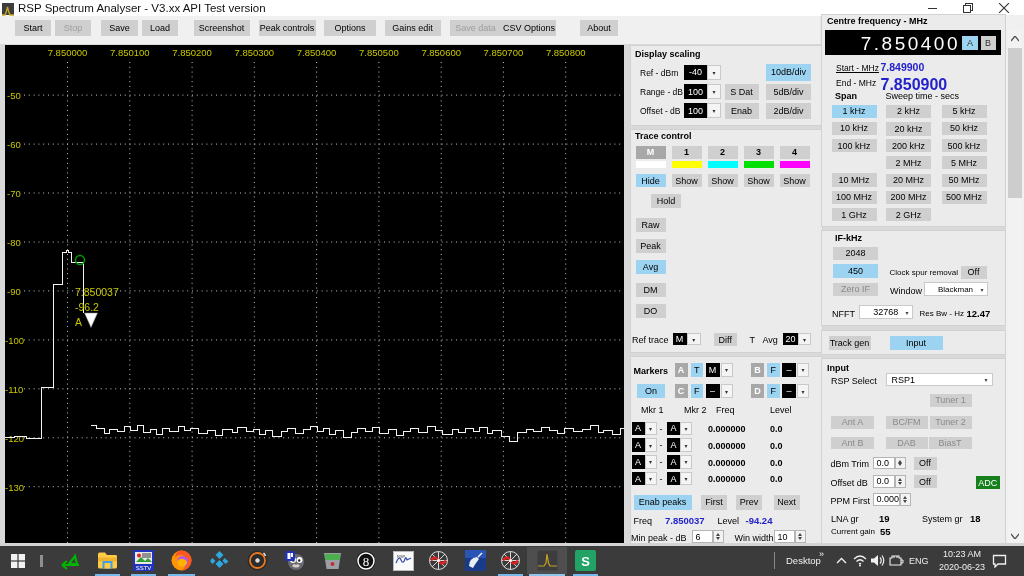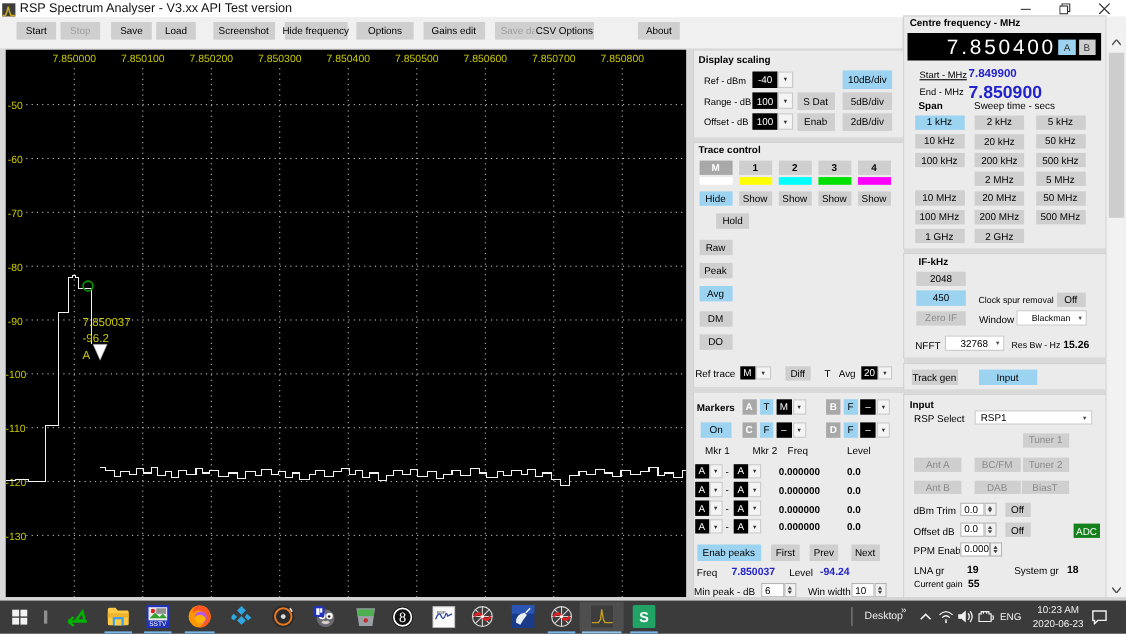--- a/index.html
+++ b/index.html
@@ -46,25 +46,25 @@
     <path d="M0 0 L10 10 M10 0 L0 10" stroke="#333" stroke-width="1.1"></path>
   </svg>
 
 <div class="abs" style="left:0;top:15.5px;width:820px;height:28.5px;background:#f0f0f0;"></div>
 <div class="abs" style="left:820px;top:15.5px;width:204px;height:28.5px;background:#e4e4e4;"></div>
 <div class="btn" style="left:15px;top:19.5px;width:36px;height:16px;">Start</div>
 <div class="btn" style="left:55px;top:19.5px;width:36px;height:16px;color:#9e9e9e;">Stop</div>
 <div class="btn" style="left:101px;top:19.5px;width:37px;height:16px;">Save</div>
 <div class="btn" style="left:142px;top:19.5px;width:36px;height:16px;">Load</div>
 <div class="btn" style="left:193.5px;top:19.5px;width:56px;height:16px;">Screenshot</div>
-<div class="btn" style="left:258.5px;top:19.5px;width:57px;height:16px;">Hide frequency</div>
+<div class="btn" style="left:258.5px;top:19.5px;width:57px;height:16px;">Peak controls</div>
 <div class="btn" style="left:324px;top:19.5px;width:52px;height:16px;">Options</div>
 <div class="btn" style="left:384.5px;top:19.5px;width:56px;height:16px;">Gains edit</div>
 <div class="btn" style="left:449.5px;top:19.5px;width:52px;height:16px;color:#9e9e9e;">Save data</div>
-<div class="btn" style="left:486px;top:19.5px;width:54px;height:16px;">CSV Options</div>
+<div class="btn" style="left:502px;top:19.5px;width:54px;height:16px;">CSV Options</div>
 <div class="btn" style="left:580px;top:19.5px;width:38px;height:16px;">About</div>
 
 <svg class="abs" style="left:5px;top:45px;" width="619" height="498" viewBox="5 45 619 498">
   <rect x="5" y="45" width="619" height="498" fill="#000000"></rect>
 
   <g stroke="#dadada" stroke-width="0.9" stroke-dasharray="1 3.8">
     <line x1="67.5" y1="62" x2="67.5" y2="543"></line>
     <line x1="129.8" y1="62" x2="129.8" y2="543"></line>
     <line x1="192.1" y1="62" x2="192.1" y2="543"></line>
     <line x1="254.3" y1="62" x2="254.3" y2="543"></line>
@@ -270,21 +270,21 @@
 <div class="btn" style="left:833px;top:246.5px;width:45px;height:13px;">2048</div>
 <div class="btn blue" style="left:833px;top:264px;width:45px;height:13.5px;">450</div>
 <div class="btn" style="left:833px;top:282.5px;width:45px;height:13px;color:#8a8a8a;">Zero IF</div>
 <div class="lbl" style="left:889.5px;top:268px;font-size:8px;">Clock spur removal</div>
 <div class="btn" style="left:960.5px;top:265.5px;width:26px;height:13px;">Off</div>
 <div class="lbl" style="left:890px;top:285.5px;">Window</div>
 <div class="drop" style="left:923.5px;top:282px;width:64px;height:14px;font-size:8px;">Blackman<span style="position:absolute;right:3px;font-size:6px;color:#444;">▾</span></div>
 <div class="lbl" style="left:832px;top:308.5px;">NFFT</div>
 <div class="drop" style="left:859px;top:305px;width:53.5px;height:14px;font-size:9px;">32768<span style="position:absolute;right:3px;font-size:6px;color:#444;">▾</span></div>
 <div class="lbl" style="left:919.5px;top:309px;font-size:8px;">Res Bw - Hz</div>
-<div class="lbl bold" style="left:966.5px;top:308px;font-size:9.5px;">15.26</div>
+<div class="lbl bold" style="left:966.5px;top:308px;font-size:9.5px;">12.47</div>
 
 <div class="sec" style="left:820.5px;top:329.5px;width:185px;height:25px;"></div>
 <div class="btn" style="left:828.5px;top:336px;width:42px;height:13.5px;">Track gen</div>
 <div class="btn blue" style="left:889.5px;top:336px;width:53px;height:13.5px;">Input</div>
 
 <div class="sec" style="left:820.5px;top:357.5px;width:185px;height:186px;"></div>
 <div class="lbl bold" style="left:827px;top:362.5px;">Input</div>
 <div class="lbl" style="left:831px;top:375.5px;">RSP Select</div>
 <div class="drop" style="left:885.5px;top:373px;width:107px;height:13px;font-size:9px;justify-content:flex-start;padding-left:5px;">RSP1<span style="position:absolute;right:4px;font-size:6px;color:#444;">▾</span></div>
 <div class="btn" style="left:929.5px;top:394px;width:42px;height:12.5px;color:#8a8a8a;">Tuner 1</div>
@@ -297,21 +297,21 @@
 <div class="lbl" style="left:830.5px;top:459px;">dBm Trim</div>
 <div class="spin" style="left:872.5px;top:456.5px;width:22px;height:12.5px;">0.0</div>
 <div class="ud" style="left:894.5px;top:456.5px;width:11.5px;height:12.5px;"></div>
 <div class="btn" style="left:913.5px;top:456.5px;width:23px;height:13px;">Off</div>
 <div class="btn" style="left:976px;top:455.5px;width:23.5px;height:32px;background:#15801c;color:#fff;margin-left:36px;">Cal</div>
 <div class="lbl" style="left:830.5px;top:477.5px;">Offset dB</div>
 <div class="spin" style="left:872.5px;top:475px;width:22px;height:12.5px;">0.0</div>
 <div class="ud" style="left:894.5px;top:475px;width:11.5px;height:12.5px;"></div>
 <div class="btn" style="left:913.5px;top:475px;width:23px;height:13px;">Off</div>
 <div class="btn" style="left:976px;top:476px;width:23.5px;height:13px;background:#15801c;color:#fff;">ADC</div>
-<div class="lbl" style="left:830.5px;top:495.5px;">PPM Enab</div>
+<div class="lbl" style="left:830.5px;top:495.5px;">PPM First</div>
 <div class="spin" style="left:872.5px;top:493px;width:27px;height:12.5px;">0.000</div>
 <div class="ud" style="left:899.5px;top:493px;width:11.5px;height:12.5px;"></div>
 <div class="lbl" style="left:831px;top:513.5px;">LNA gr</div>
 <div class="lbl bold" style="left:879px;top:513px;font-size:9.5px;">19</div>
 <div class="lbl" style="left:922px;top:513.5px;">System gr</div>
 <div class="lbl bold" style="left:970px;top:513px;font-size:9.5px;">18</div>
 <div class="lbl" style="left:831px;top:527px;font-size:8px;">Current gain</div>
 <div class="lbl bold" style="left:880px;top:526px;font-size:9.5px;">55</div>
 
 <div class="abs" style="left:1006px;top:15px;width:18px;height:528px;background:#f0f0f0;"></div>

